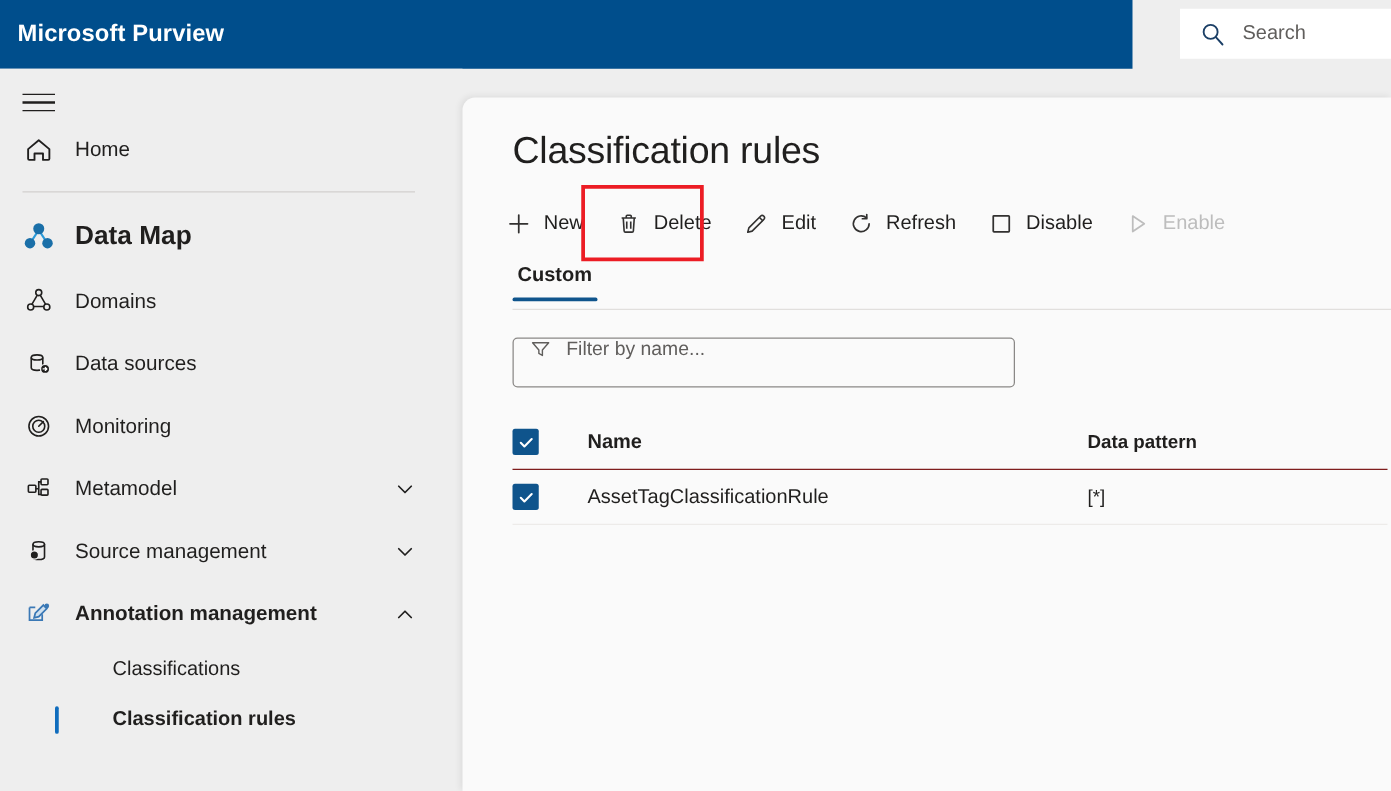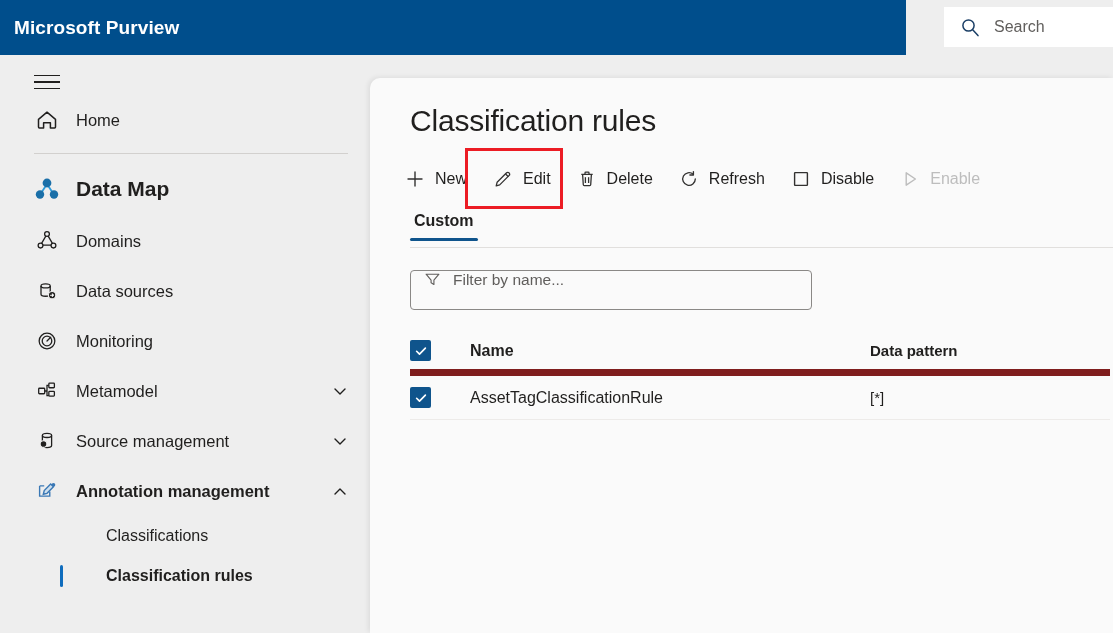--- a/index.html
+++ b/index.html
@@ -34,21 +34,21 @@
   }
   .search-icon { width: 20px; height: 20px; flex: 0 0 auto; }
   .search-ph {
     font-size: 16px;
     color: #605e5c;
     margin-left: 14px;
   }
 
   
   .sidebar {
-    position: absolute; top: 55px; left: 16px;
+    position: absolute; top: 55px; left: 0;
     width: 370px; height: 578px;
     background: #eeeeee;
   }
   .hamburger {
     margin: 14px 0 0 18px;
     width: 26px; height: 26px;
     display: flex; flex-direction: column; justify-content: center; gap: 5px;
     cursor: pointer;
   }
   .hamburger span { display: block; height: 1.6px; background: #201f1e; width: 26px; }
@@ -178,21 +178,21 @@
   }
   .filter .ficon { width: 17px; height: 17px; flex: 0 0 17px; }
   .filter .fph { font-size: 15.5px; color: #605e5c; margin-left: 12px; }
 
   
   .table { margin: 22px 0 0 40px; width: 700px; }
   .trow {
     display: flex; align-items: center;
     height: 44px;
   }
-  .trow.header { border-bottom: 7px solid #7f1d1d; }
+  .trow.header { border-bottom: 1px solid #7f1d1d; }
   .trow.data { border-bottom: 1px solid #edebe9; }
   .cb-cell { width: 60px; flex: 0 0 60px; display: flex; align-items: center; }
   .cb {
     width: 21px; height: 21px;
     background: #0f548c;
     border-radius: 2px;
     display: flex; align-items: center; justify-content: center;
     cursor: pointer;
   }
   .col-name { width: 400px; flex: 0 0 400px; font-size: 16px; color: #201f1e; }
@@ -351,37 +351,37 @@
           <line x1="10" y1="3" x2="10" y2="17"></line>
             <line x1="3" y1="10" x2="17" y2="10"></line>
         </svg>
       </span>
       <span class="ctxt">New</span>
     </div>
 
     <div class="cmd">
       <span class="cico">
         <svg viewBox="0 0 20 20" width="20" height="20" fill="none" stroke="#323130" stroke-width="1.3" stroke-linejoin="round">
-          <path d="M3.2 16.8l.9-3.5L13.6 3.8a1.6 1.6 0 0 1 2.3 0l.3.3a1.6 1.6 0 0 1 0 2.3L6.7 15.9z"></path>
-          <line x1="12.6" y1="5" x2="15.4" y2="7.8"></line>
-        </svg>
-      </span>
-      <span class="ctxt">Edit</span>
-    </div>
-
-    <div class="cmd">
-      <span class="cico">
-        <svg viewBox="0 0 20 20" width="20" height="20" fill="none" stroke="#323130" stroke-width="1.3" stroke-linejoin="round">
           <path d="M4.3 5.4h11.4M8 5.4V4a.8.8 0 0 1 .8-.8h2.4a.8.8 0 0 1 .8.8v1.4"></path>
           <path d="M5.6 5.4l.7 10.4a1 1 0 0 0 1 .9h5.4a1 1 0 0 0 1-.9l.7-10.4"></path>
           <line x1="8.4" y1="8.2" x2="8.4" y2="14"></line>
             <line x1="11.6" y1="8.2" x2="11.6" y2="14"></line>
         </svg>
       </span>
       <span class="ctxt">Delete</span>
+    </div>
+
+    <div class="cmd">
+      <span class="cico">
+        <svg viewBox="0 0 20 20" width="20" height="20" fill="none" stroke="#323130" stroke-width="1.3" stroke-linejoin="round">
+          <path d="M3.2 16.8l.9-3.5L13.6 3.8a1.6 1.6 0 0 1 2.3 0l.3.3a1.6 1.6 0 0 1 0 2.3L6.7 15.9z"></path>
+          <line x1="12.6" y1="5" x2="15.4" y2="7.8"></line>
+        </svg>
+      </span>
+      <span class="ctxt">Edit</span>
     </div>
 
     <div class="cmd">
       <span class="cico">
         <svg viewBox="0 0 20 20" width="20" height="20" fill="none" stroke="#323130" stroke-width="1.35" stroke-linecap="round">
           <path d="M16.3 10a6.3 6.3 0 1 1-2.1-4.7"></path>
           <polyline points="14.4,2.6 14.4,6 10.9,6" stroke-linejoin="round"></polyline>
         </svg>
       </span>
       <span class="ctxt">Refresh</span>

